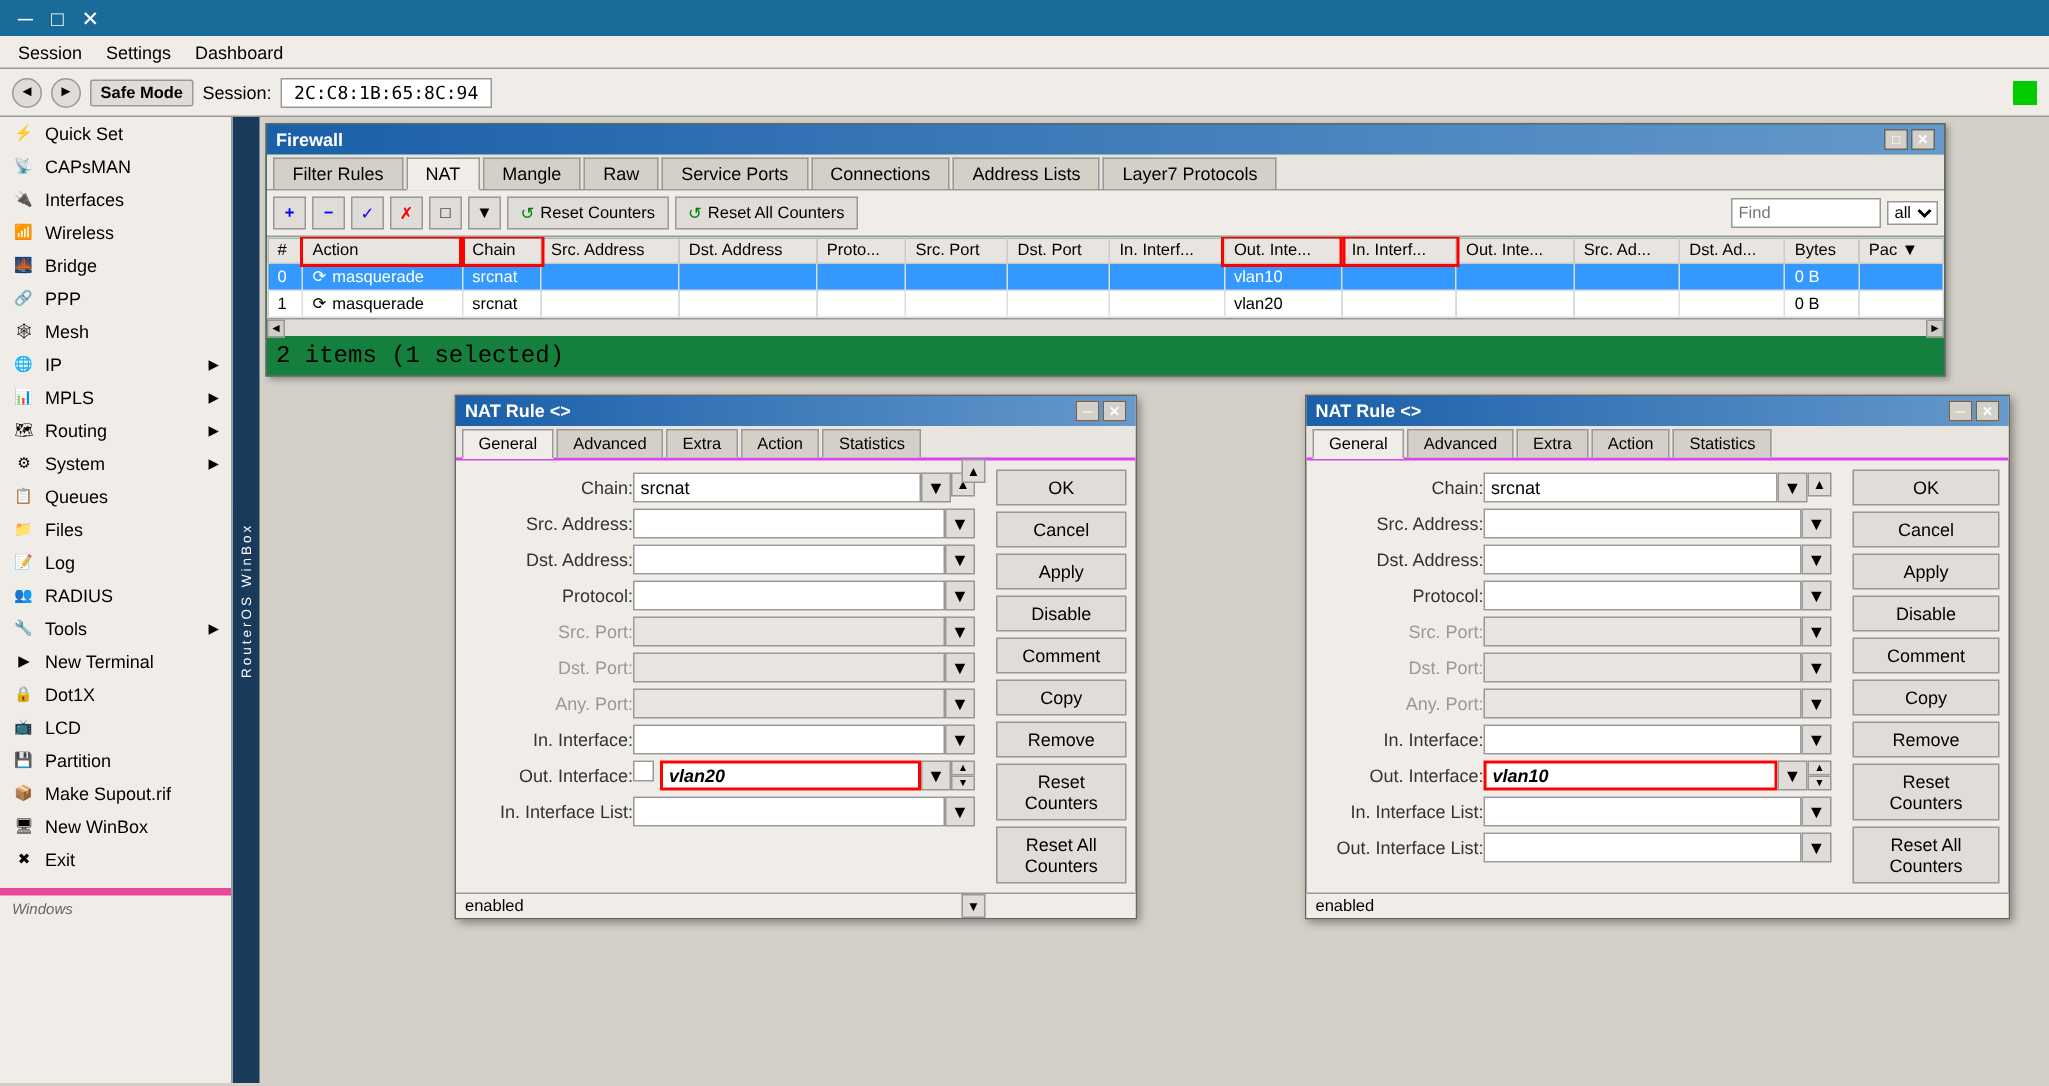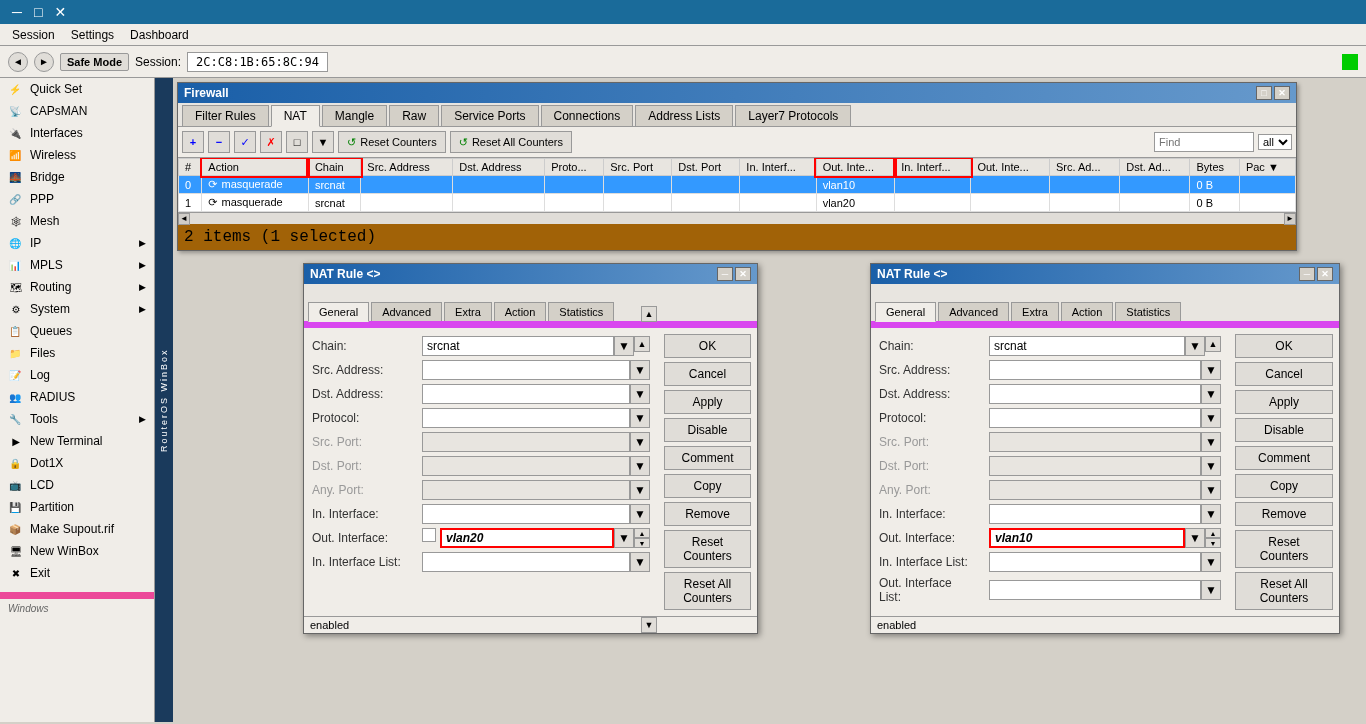--- a/index.html
+++ b/index.html
@@ -28,21 +28,21 @@
     
     .sidebar { width: 155px; background: #f0ede8; border-right: 1px solid #999; overflow-y: auto; }
     .sidebar-item { display: flex; align-items: center; gap: 6px; padding: 3px 8px; cursor: pointer; font-size: 12px; }
     .sidebar-icon { width: 16px; height: 16px; display: flex; align-items: center; justify-content: center; font-size: 10px; flex-shrink: 0; }
     .sidebar-arrow { margin-left: auto; font-size: 9px; }
     
     
     .content-area { flex: 1; background: #d4d0c8; position: relative; overflow: hidden; }
     
     
-    .firewall-window { position: absolute; left: 20px; top: 4px; width: 1120px; background: #a16207; border: 1px solid #666; box-shadow: 2px 2px 4px rgba(0,0,0,0.3); }
+    .firewall-window { position: absolute; left: 20px; top: 4px; width: 1120px; background: #15803d; border: 1px solid #666; box-shadow: 2px 2px 4px rgba(0,0,0,0.3); }
     .window-titlebar { background: linear-gradient(to right, #1a5fa8, #6699cc); color: white; height: 20px; display: flex; align-items: center; justify-content: space-between; padding: 0 6px; font-size: 12px; font-weight: bold; }
     .window-controls { display: flex; gap: 2px; }
     .win-btn { background: #d4d0c8; border: 1px solid #666; width: 16px; height: 14px; display: flex; align-items: center; justify-content: center; cursor: pointer; font-size: 9px; }
     
     
     .tab-bar { background: #e8e5e0; display: flex; border-bottom: 1px solid #999; padding: 2px 4px 0; }
     .tab { padding: 3px 12px; border: 1px solid #999; border-bottom: none; background: #d4d0c8; cursor: pointer; font-size: 12px; margin-right: 2px; }
     .tab.active { background: #f0ede8; border-bottom: 1px solid #f0ede8; margin-bottom: -1px; z-index: 1; }
     
     
@@ -60,31 +60,31 @@
     .row-normal { background: white; }
     .table-container { overflow-x: auto; overflow-y: auto; max-height: 80px; }
     
     
     .status-bar { background: #f0ede8; border-top: 1px solid #999; padding: 2px 6px; font-size: 11px; }
     .items-count { font-size: 16px; padding: 4px 6px; font-family: Liberation Mono, monospace; }
     
     
     .overlay-text { position: absolute; top: 158px; left: 148px; right: 0; background: rgba(255,255,200,0.95); padding: 8px 12px; font-size: 16px; font-weight: bold; color: #cc0000; z-index: 10; border: 2px solid #ff0000; }
     .form-row { display: flex; align-items: center; margin-bottom: 4px; }
-    .form-label { width: 110px; padding-right: 21px; font-size: 12px; color: #333; }
+    .form-label { width: 110px; text-align: right; padding-right: 0; font-size: 12px; color: #333; }
     .form-label-gray { color: #999; }
     .form-input { flex: 1; height: 20px; border: 1px solid #999; background: white; font-size: 12px; padding: 0 4px; }
     .form-input-highlighted { border: 2px solid #ff0000; background: #fff0f0; font-style: italic; font-weight: bold; }
     .form-select-arrow { width: 20px; height: 20px; background: #e0ddd8; border: 1px solid #999; display: flex; align-items: center; justify-content: center; cursor: pointer; }
     .form-input-group { display: flex; flex: 1; }
     .form-check { width: 14px; height: 14px; border: 1px solid #999; background: white; margin-right: 4px; }
     .side-btn { background: #e0ddd8; border: 1px solid #999; padding: 4px 8px; cursor: pointer; font-size: 12px; text-align: center; }
     
     
-    .inner-tab-bar { display: flex; background: #e8e5e0; border-bottom: 7px solid #d946ef; padding: 18px 4px 0; align-items: flex-end; }
+    .inner-tab-bar { display: flex; background: #e8e5e0; border-bottom: 2px solid #d946ef; padding: 2px 4px 0; align-items: flex-end; }
     .inner-tab { padding: 3px 10px; border: 1px solid #999; border-bottom: none; background: #d4d0c8; cursor: pointer; font-size: 11px; margin-right: 2px; }
     .inner-tab.active { background: #f0ede8; border-bottom: 1px solid #f0ede8; margin-bottom: -1px; z-index: 1; }
     
     
     .scroll-btn { width: 16px; height: 16px; background: #e0ddd8; border: 1px solid #999; display: flex; align-items: center; justify-content: center; cursor: pointer; font-size: 9px; }
     
     .scrollbar-h { height: 12px; background: #e0ddd8; border-top: 1px solid #999; display: flex; align-items: center; }
     .scroll-arrow { width: 12px; height: 12px; background: #d0cdc8; border: 1px solid #999; display: flex; align-items: center; justify-content: center; font-size: 8px; cursor: pointer; }
     .spinner-btn { width: 16px; height: 10px; background: #e0ddd8; border: 1px solid #999; display: flex; align-items: center; justify-content: center; cursor: pointer; font-size: 7px; }
   </style>
@@ -208,21 +208,21 @@
     </div>
     <div class="sidebar-item">
       <span class="sidebar-icon">🖥</span>
       <span>New WinBox</span>
     </div>
     <div class="sidebar-item">
       <span class="sidebar-icon">✖</span>
       <span>Exit</span>
     </div>
 
-    <div style="margin-top: 8px; padding: 4px 8px; font-size: 10px; color: #666; font-style: italic; border-top: 7px solid #ec4899;">Windows</div>
+    <div style="margin-top: 8px; padding: 4px 8px; font-size: 10px; color: #666; font-style: italic; border-top: 5px solid #ec4899;">Windows</div>
   </div>
 
   <div class="content-area">
 
     <div style="position:absolute; left:0; top:0; bottom:0; width:18px; background:#1a3a5c; display:flex; align-items:center; justify-content:center; writing-mode:vertical-rl; transform:rotate(180deg); color:white; font-size:9px; letter-spacing:2px; z-index:5;">RouterOS WinBox</div>
 
     <div class="firewall-window" style="left:22px;">
 
       <div class="window-titlebar">
         <span>Firewall</span>

